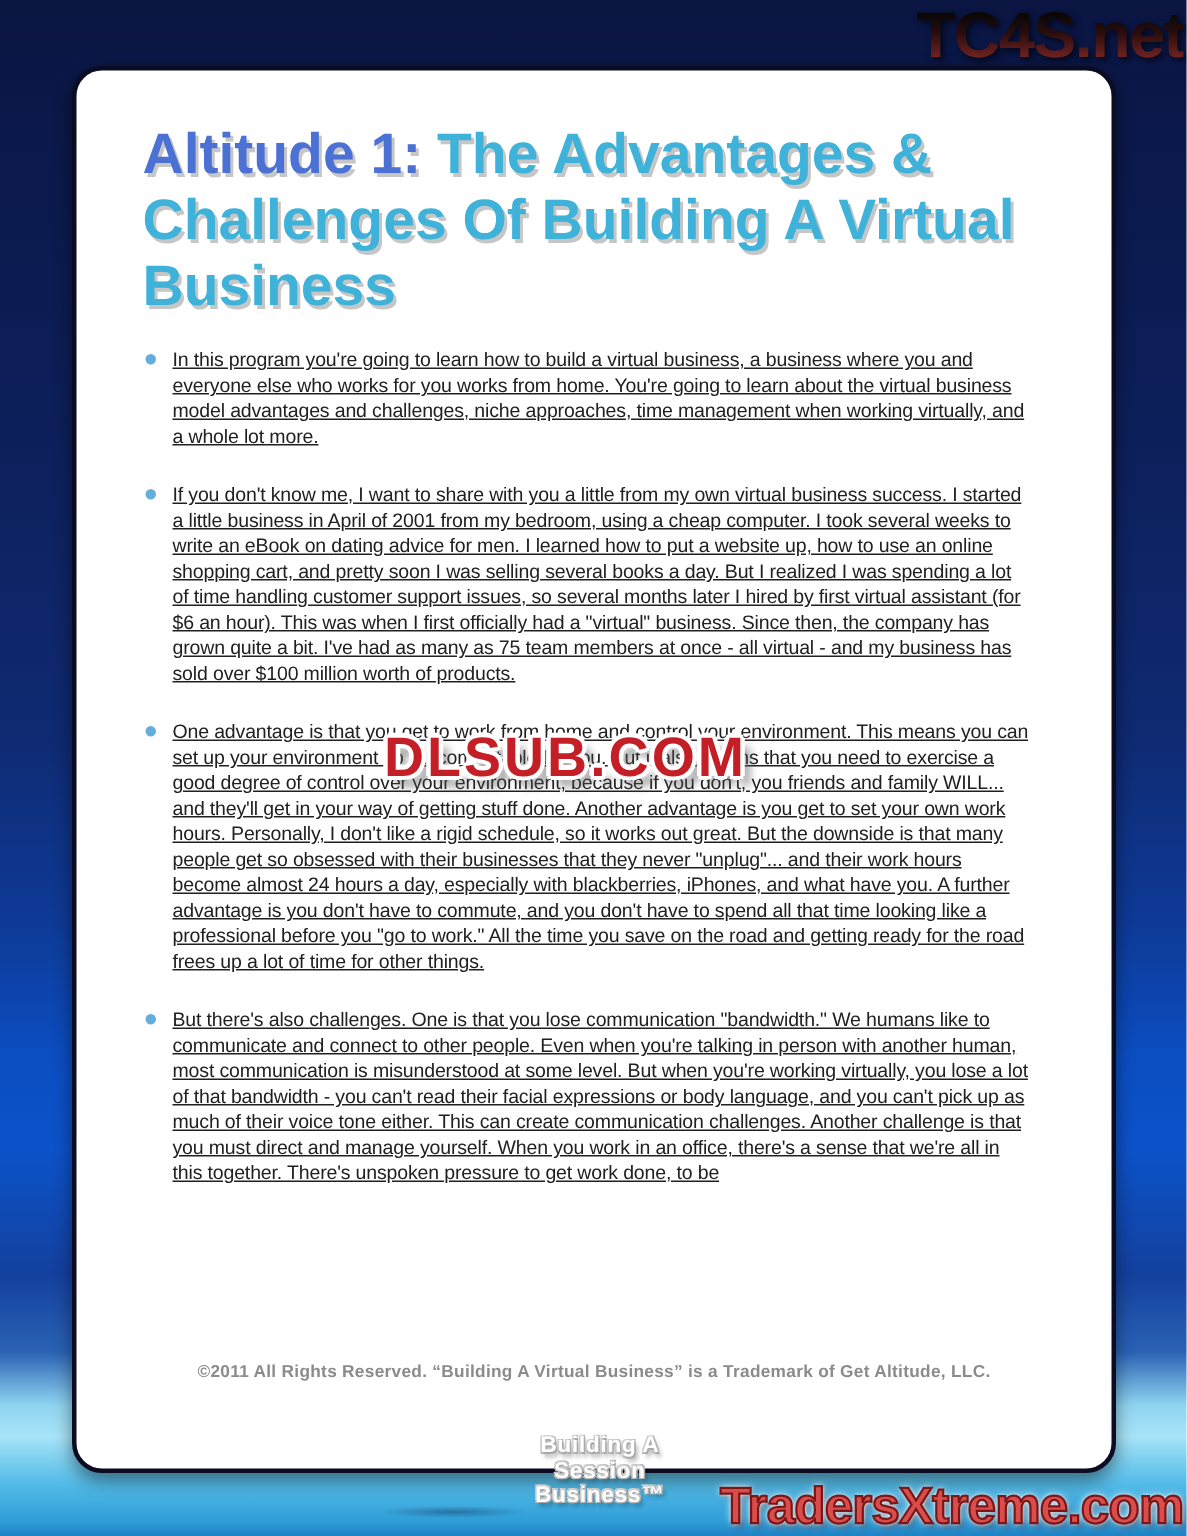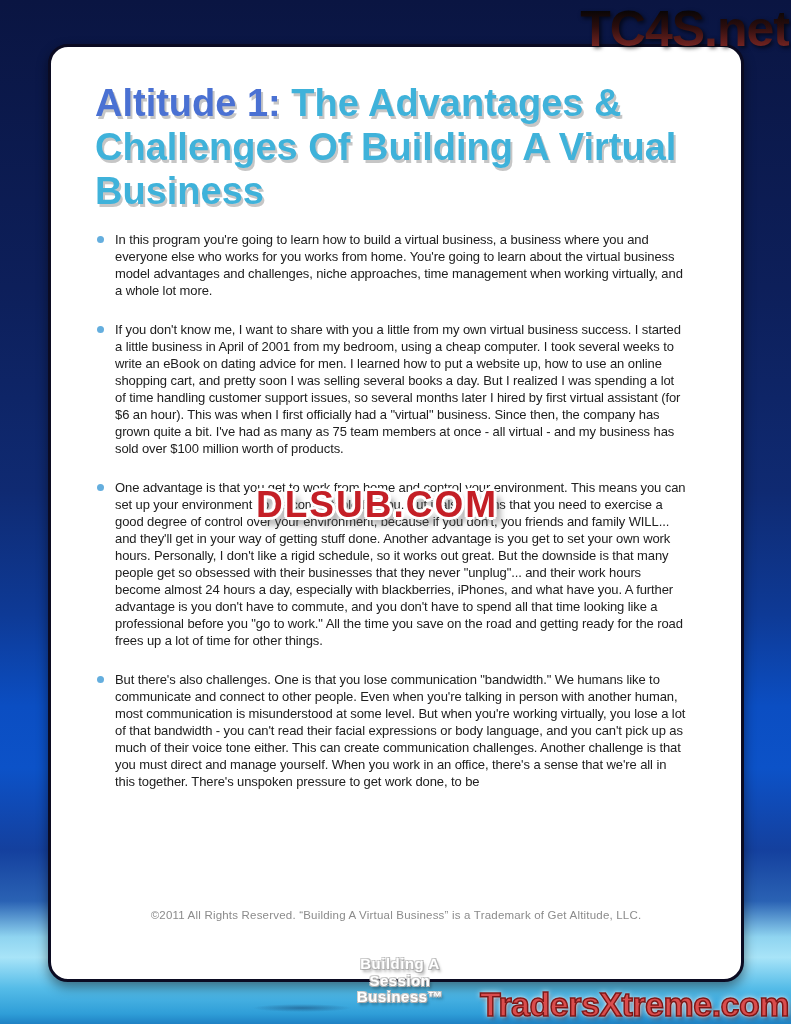--- a/index.html
+++ b/index.html
@@ -24,47 +24,47 @@
     text-shadow:2px 3px 0 #c6c6c6;
   }
   .title .t-session{color:#4a71d3;}
   .title .t-rest{color:#3fb2da;}
   
   .bullets{
     position:absolute;left:44px;top:184px;width:592px;
     list-style:none;margin:0;padding:0;
     font-size:13px;line-height:17px;color:#202020;letter-spacing:-0.1px;
   }
-  .bullet-item{position:relative;padding-left:20px;margin:0 0 22px 0;}
+  .bullet-item{position:relative;padding-left:20px;margin:0 0 22px 0;text-decoration:underline;}
   .dot{
     position:absolute;left:2px;top:5px;width:7px;height:7px;border-radius:50%;
     background:#64aede;
   }
   
   .footer{
     position:absolute;left:0;right:0;bottom:58px;text-align:center;
-    font-size:11.5px;color:#8b8b8b;letter-spacing:0.2px;
+    font-size:11.5px;color:#8b8b8b;letter-spacing:0.2px;font-weight:bold;
   }
   
   .logo{
     position:absolute;left:340px;top:936px;width:120px;text-align:center;
     font-weight:bold;font-size:15px;line-height:16.5px;letter-spacing:0.5px;
     color:#ffffff;z-index:6;
     text-shadow:1px 1px 0 #a9a9a9,-1px -1px 0 #cfcfcf,1px -1px 0 #bdbdbd,
                 -1px 1px 0 #bdbdbd,2px 3px 3px rgba(0,0,0,.35);
     margin-top:20px;
   }
   .logo-shadow{
     position:absolute;left:252px;top:1004px;width:100px;height:8px;z-index:2;
     background:radial-gradient(ellipse at center, rgba(15,40,80,.4) 0%, rgba(15,40,80,0) 70%);
   }
   
   .wm-top{
     position:absolute;top:0px;right:2px;z-index:8;
-    font-size:50px;font-weight:bold;letter-spacing:-1px;
+    font-size:43px;font-weight:bold;letter-spacing:-1px;
     background:linear-gradient(180deg,#050505 15%,#2a0d0d 45%,#7d2724 85%);
     -webkit-background-clip:text;background-clip:text;color:transparent;
     filter:drop-shadow(2px 2px 2px rgba(0,0,0,.65));
   }
   .wm-mid{
     position:absolute;left:256px;top:484px;z-index:9;
     font-family:Liberation Sans, sans-serif;font-weight:bold;
     font-size:37px;letter-spacing:2px;color:#c41f26;
     text-shadow:
       -2px -2px 0 #fff, 2px -2px 0 #fff, -2px 2px 0 #fff, 2px 2px 0 #fff,

